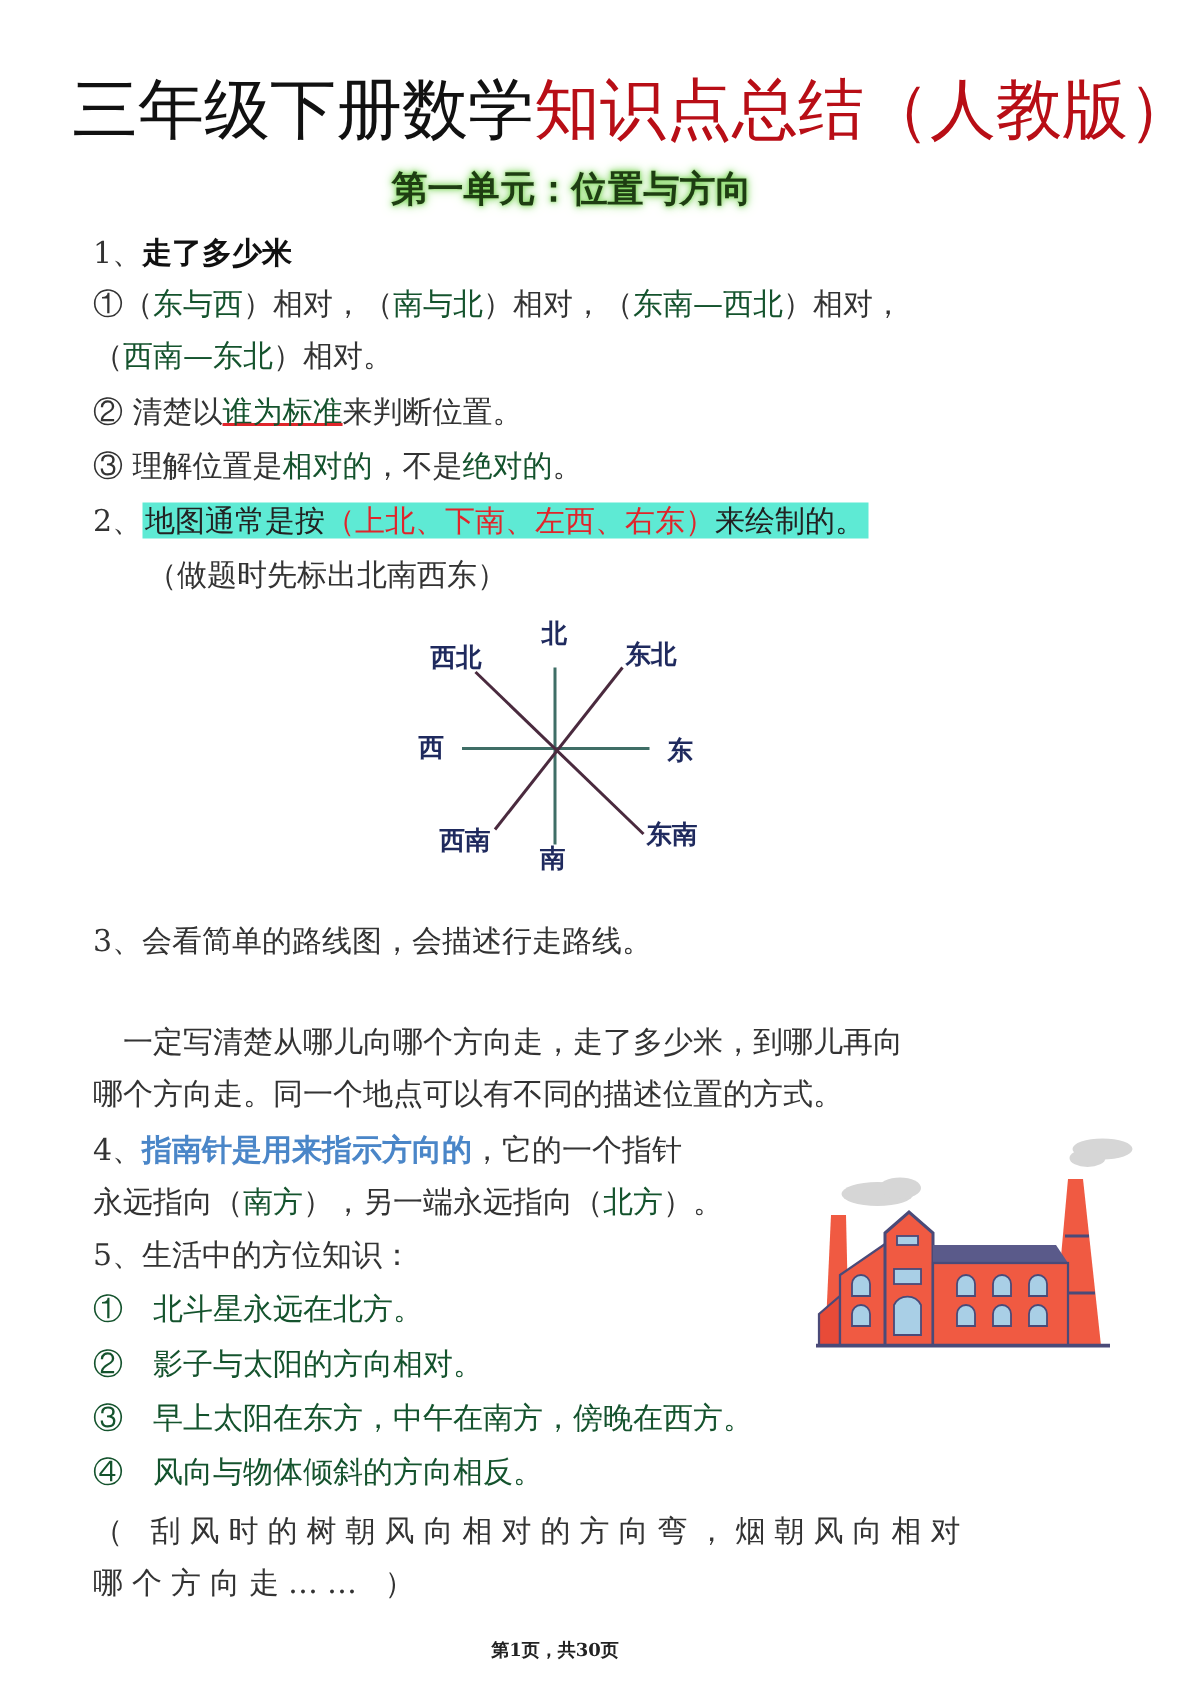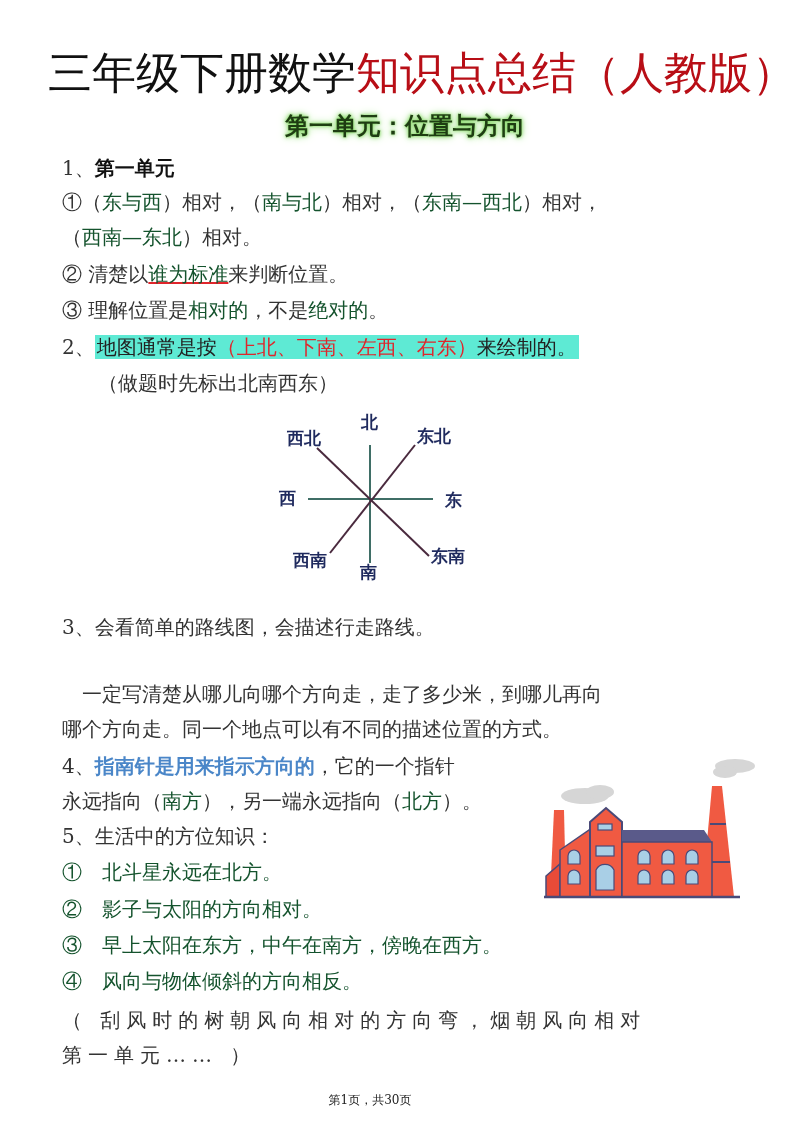--- a/index.html
+++ b/index.html
@@ -3,45 +3,45 @@
 <meta charset="utf-8">
 <style>
   html, body { margin: 0; padding: 0; background: #ffffff; }
   body { width: 793px; height: 1122px; position: relative; overflow: hidden;
          font-family: "DejaVu Serif", "Liberation Serif", serif; color: #222; }
   .abs { position: absolute; }
   .title { left: 48px; top: 44px; font-family: "DejaVu Sans", "Liberation Sans", sans-serif;
            font-size: 44px; font-weight: normal; letter-spacing: 0px; white-space: nowrap; color: #111; }
   .title .red { color: #b80e16; }
   .subtitle { left: 0; width: 762px; top: 110px; text-align: center; font-size: 24px; font-weight: bold;
-              color: #1e3d12; text-shadow: 0 0 4px #7ad35a, 0 0 8px #9be07c, 0 0 2px #a9ec8a; padding-left: 24px; }
+              color: #1e3d12; text-shadow: 0 0 4px #7ad35a, 0 0 8px #9be07c, 0 0 2px #a9ec8a; }
   .line { left: 62px; font-size: 20px; line-height: 30px; white-space: nowrap; color: #333; }
   .red { color: #14532d; }
   .blue { color: #4a86c8; }
   .bold { font-weight: bold; color: #111; }
   .ul { text-decoration: underline; text-decoration-color: #e0252b; }
   .hl { background: #5eead4; color: #222; padding: 0 2px; }
   .hl .r2 { color: #e0252b; }
   .spaced { letter-spacing: 6px; }
-  .footer { left: 0; width: 740px; top: 1092px; text-align: center; font-size: 12px; color: #222; }
+  .footer { left: 0; width: 740px; top: 1092px; text-align: center; font-size: 12px; color: #222; font-weight: bold; }
   .diagram { left: 265px; top: 405px; width: 220px; height: 190px; }
   .diagram .lbl { position: absolute; font-weight: bold; font-size: 17px; color: #1f2a5e; white-space: nowrap; }
   .factory { left: 540px; top: 752px; width: 222px; height: 148px; }
 </style>
 </head>
 <body>
 
 <div class="abs title">
   <span>三年级下册数学</span><span class="red">知识点总结（人教版）</span>
 </div>
 
 <div class="abs subtitle">第一单元：位置与方向</div>
 
 <div class="abs line" style="top:153px;">
-  <span>1、</span><span class="bold">第一单元</span>
+  <span>1、</span><span class="bold">走了多少米</span>
 </div>
 <div class="abs line" style="top:187px;">
   <span>①</span><span>（</span><span class="red">东与西</span><span>）相对，（</span><span class="red">南与北</span><span>）相对，（</span><span class="red">东南—西北</span><span>）相对，</span>
 </div>
 <div class="abs line" style="top:222px;">
   <span>（</span><span class="red">西南—东北</span><span>）相对。</span>
 </div>
 <div class="abs line" style="top:259px;">
   <span>②</span><span> 清楚以</span><span class="red ul">谁为标准</span><span>来判断位置。</span>
 </div>
@@ -81,21 +81,21 @@
 <div class="abs line" style="top:786px;">
   <span>永远指向（</span><span class="red">南方</span><span>），另一端永远指向（</span><span class="red">北方</span><span>）。</span>
 </div>
 
 <div class="abs line" style="top:821px;">5、生活中的方位知识：</div>
 <div class="abs line red" style="top:857px;">①　北斗星永远在北方。</div>
 <div class="abs line red" style="top:894px;">②　影子与太阳的方向相对。</div>
 <div class="abs line red" style="top:930px;">③　早上太阳在东方，中午在南方，傍晚在西方。</div>
 <div class="abs line red" style="top:966px;">④　风向与物体倾斜的方向相反。</div>
 <div class="abs line spaced" style="top:1005px;">（ 刮风时的树朝风向相对的方向弯，烟朝风向相对</div>
-<div class="abs line spaced" style="top:1040px;">第一单元……  ）</div>
+<div class="abs line spaced" style="top:1040px;">哪个方向走……  ）</div>
 
 <div class="abs factory">
   <svg width="222" height="148" viewBox="0 0 222 148">
 
     <ellipse cx="45" cy="44" rx="24" ry="8" fill="#d6d6d6"></ellipse>
     <ellipse cx="60" cy="40" rx="14" ry="7" fill="#d6d6d6"></ellipse>
     <ellipse cx="195" cy="14" rx="20" ry="7" fill="#d6d6d6"></ellipse>
     <ellipse cx="185" cy="20" rx="12" ry="6" fill="#d6d6d6"></ellipse>
 
     <polygon points="14,58 24,58 26,145 10,145" fill="#f05a42"></polygon>

